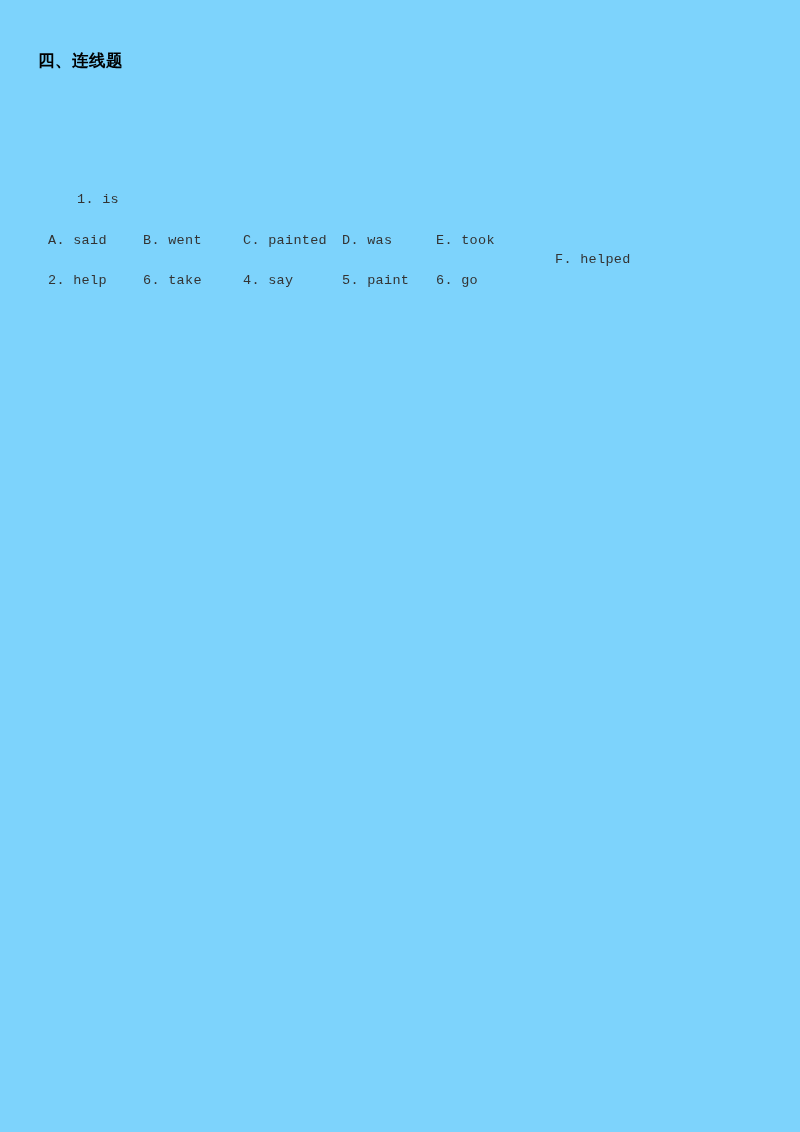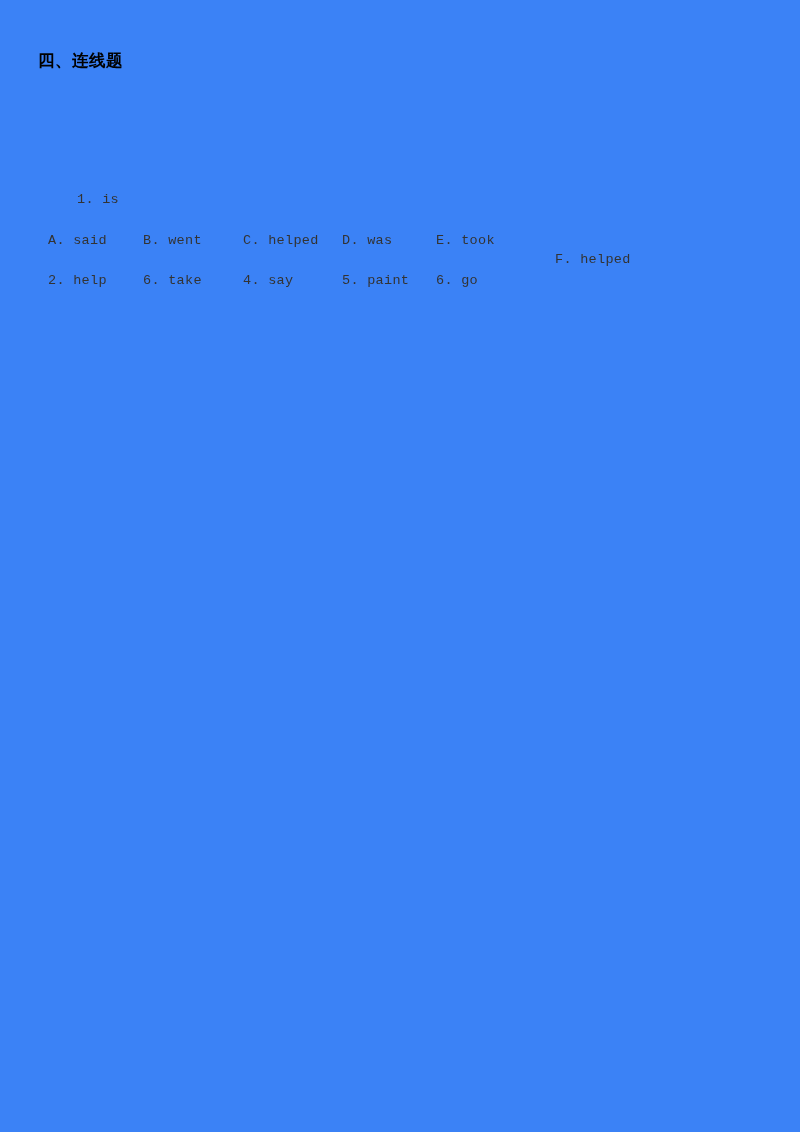--- a/index.html
+++ b/index.html
@@ -13,21 +13,21 @@
     position: relative;
     font-family: "Liberation Serif", "DejaVu Serif", serif;
     color: #1a1a1a;
     overflow: hidden;
   }
 
   .page {
     position: relative;
     width: 800px;
     height: 1132px;
-    background: #3b82f6;
+    background: #7dd3fc;
   }
 
   
   .section-heading {
     position: absolute;
     left: 38px;
     top: 50px;
     font-family: "DejaVu Sans", "Liberation Sans", sans-serif;
     font-weight: bold;
     font-size: 16.5px;
@@ -123,21 +123,21 @@
 <div class="page">
 
   <div class="section-heading">四、连线题</div>
 
 
 
   <div class="first-item">1. is</div>
 
   <div class="opt-cell row-past c0">A. said</div>
   <div class="opt-cell row-past c1">B. went</div>
-  <div class="opt-cell row-past c2">C. helped</div>
+  <div class="opt-cell row-past c2">C. painted</div>
   <div class="opt-cell row-past c3">D. was</div>
   <div class="opt-cell row-past c4">E. took</div>
 
   <div class="opt-offset">F. helped</div>
 
   <div class="opt-cell row-base c0">2. help</div>
   <div class="opt-cell row-base c1">6. take</div>
   <div class="opt-cell row-base c2">4. say</div>
   <div class="opt-cell row-base c3">5. paint</div>
   <div class="opt-cell row-base c4">6. go</div>

